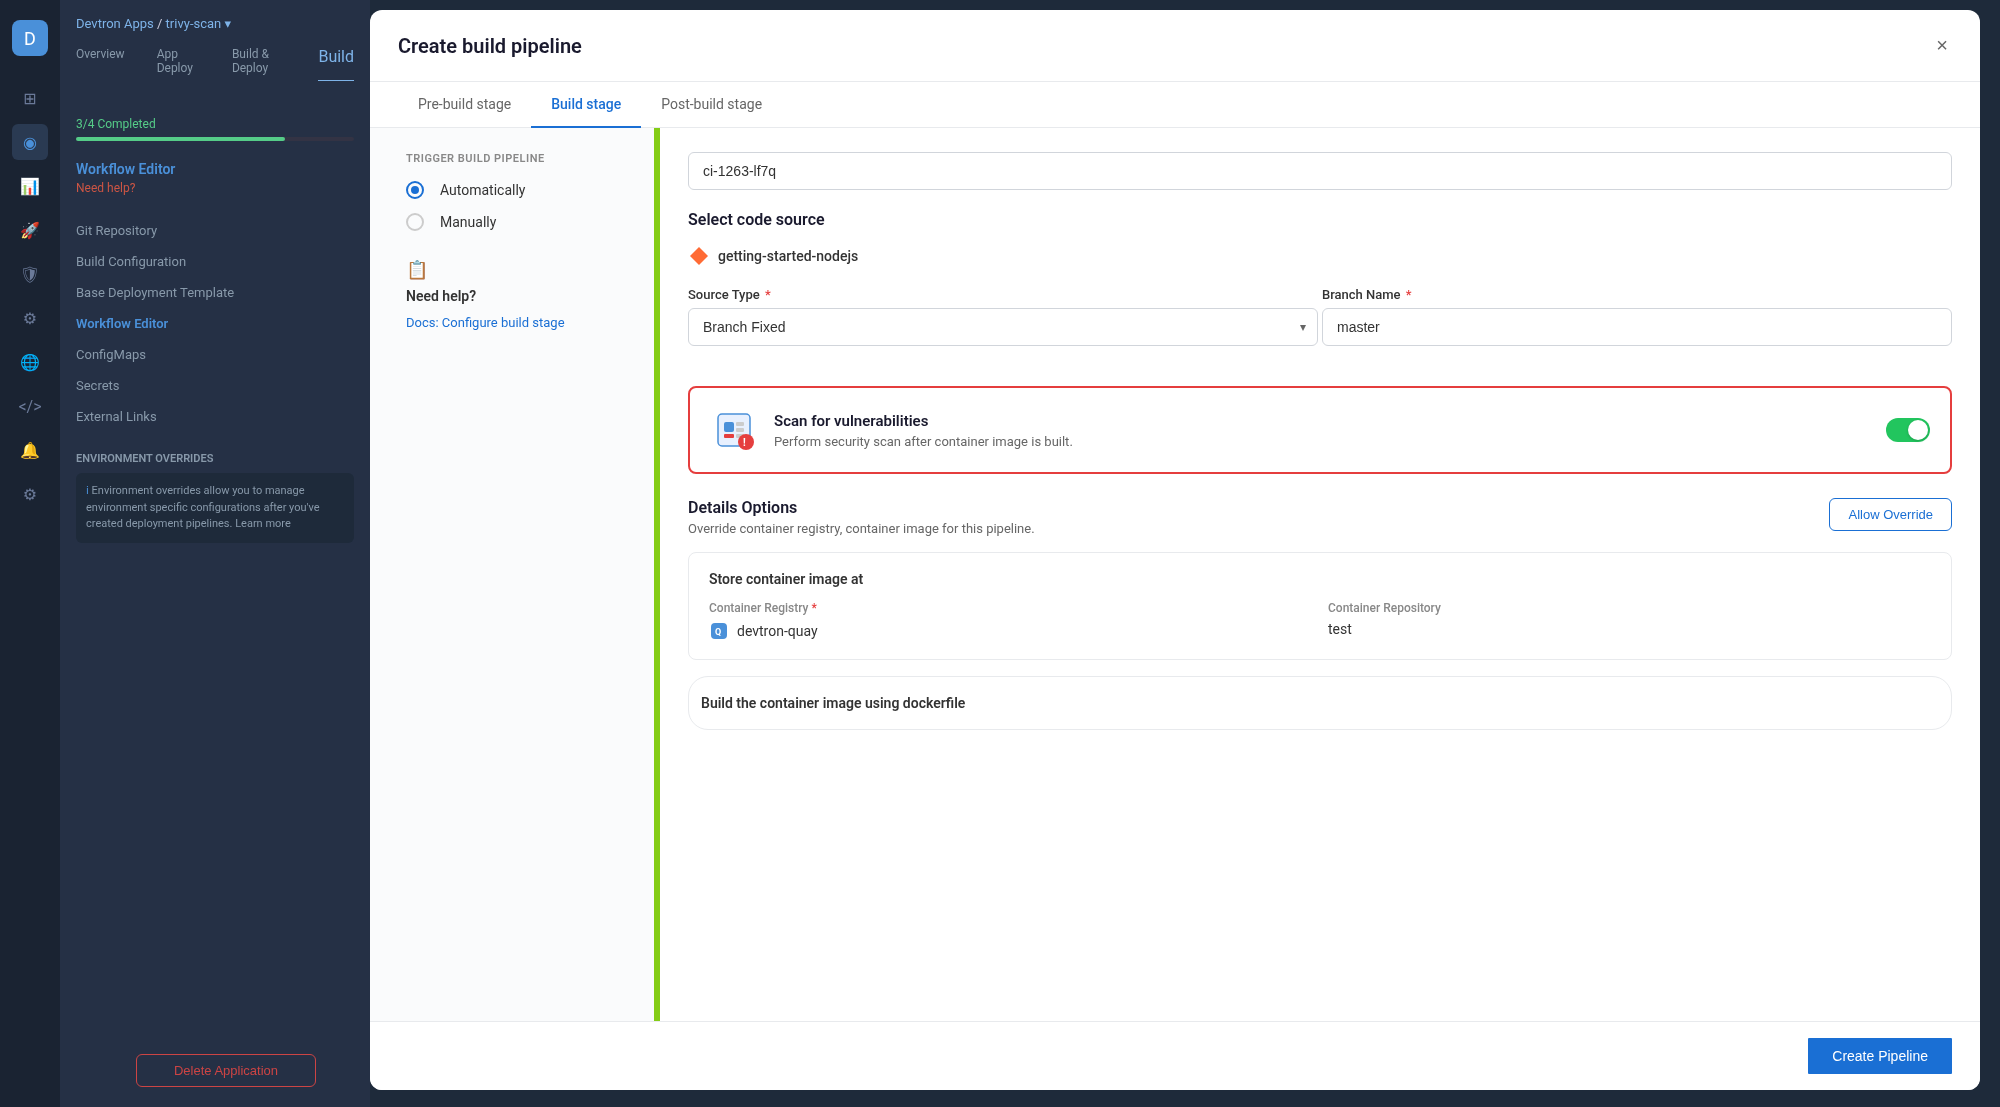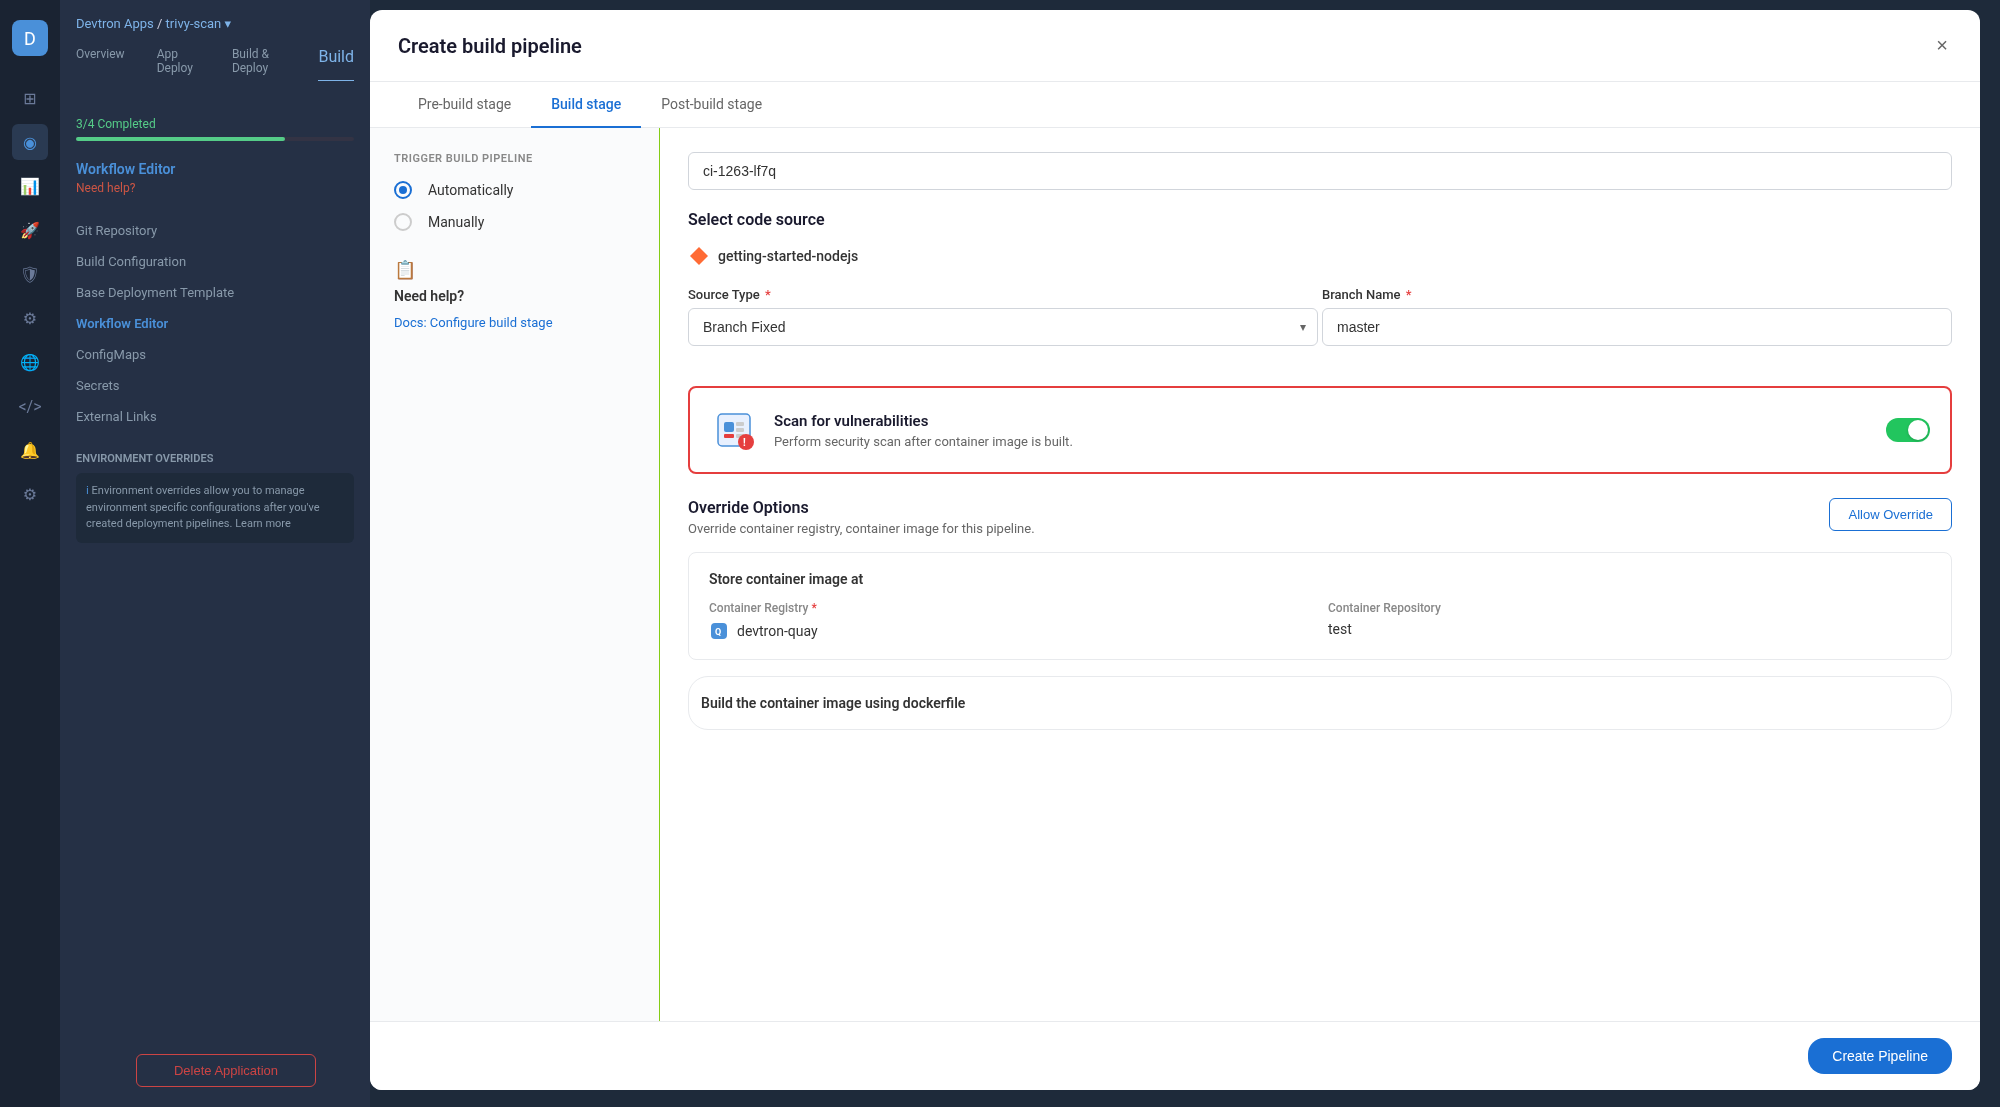--- a/index.html
+++ b/index.html
@@ -71,21 +71,21 @@
     }
     .stage-tab.active { color: #1a6fd4; border-bottom: 2px solid #1a6fd4; font-weight: 500; }
 
     
     .modal-body {
       display: flex; height: calc(1107px - 180px);
     }
 
     
     .left-panel {
-      width: 290px; min-width: 290px; padding: 24px 24px; border-right: 1px solid #84cc16;
+      width: 290px; min-width: 290px; padding: 24px 36px; border-right: 6px solid #84cc16;
       background: #fafbfc;
     }
     .trigger-title { font-size: 11px; font-weight: 600; color: #888; text-transform: uppercase; letter-spacing: 0.5px; margin-bottom: 16px; }
     .radio-option { display: flex; align-items: center; gap: 16px; margin-bottom: 14px; cursor: pointer; }
     .radio-circle {
       width: 18px; height: 18px; border-radius: 50%; border: 2px solid #ccc;
       display: flex; align-items: center; justify-content: center; flex-shrink: 0;
     }
     .radio-circle.selected { border-color: #1a6fd4; }
     .radio-circle.selected::after { content: ''; width: 8px; height: 8px; border-radius: 50%; background: #1a6fd4; }
@@ -161,21 +161,21 @@
     .dockerfile-box { border: 1px solid #e8eaed; border-radius: 20px; padding: 18px 12px; margin-bottom: 16px; }
     .dockerfile-title { font-size: 14px; font-weight: 600; color: #333; }
 
     
     .modal-footer {
       position: sticky; bottom: 0; background: white; padding: 16px 28px;
       border-top: 1px solid #e8eaed; display: flex; justify-content: flex-end;
     }
     .create-pipeline-btn {
       padding: 10px 24px; background: #1a6fd4; color: white; border: none;
-      border-radius: 16px; font-size: 14px; font-weight: 500; cursor: pointer;
+      border-radius: 1px; font-size: 14px; font-weight: 500; cursor: pointer;
     }
   </style>
 </head>
 <body>
 
 <div class="bg-overlay"></div>
 
 <div class="icon-sidebar">
   <div class="logo">D</div>
   <div class="nav-icon">⊞</div>
@@ -314,21 +314,21 @@
         </svg>
         <div class="scan-text">
           <div class="scan-title">Scan for vulnerabilities</div>
           <div class="scan-desc">Perform security scan after container image is built.</div>
         </div>
         <div class="toggle"></div>
       </div>
 
       <div class="override-header">
         <div class="override-title-block">
-          <div class="override-title">Override Options</div>
+          <div class="override-title">Details Options</div>
           <div class="override-desc">Override container registry, container image for this pipeline.</div>
         </div>
         <button class="allow-override-btn">Allow Override</button>
       </div>
 
       <div class="store-container-box">
         <div class="store-title">Store container image at</div>
         <div class="two-col-store">
           <div>
             <div class="store-field-label">

